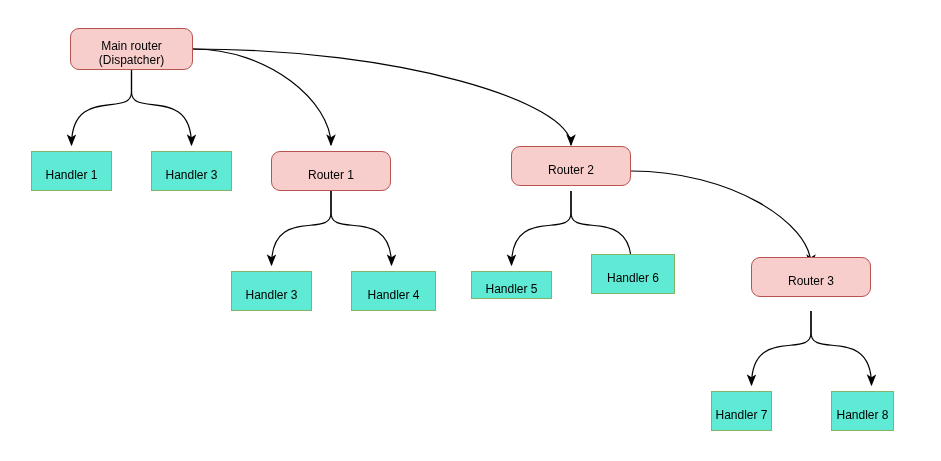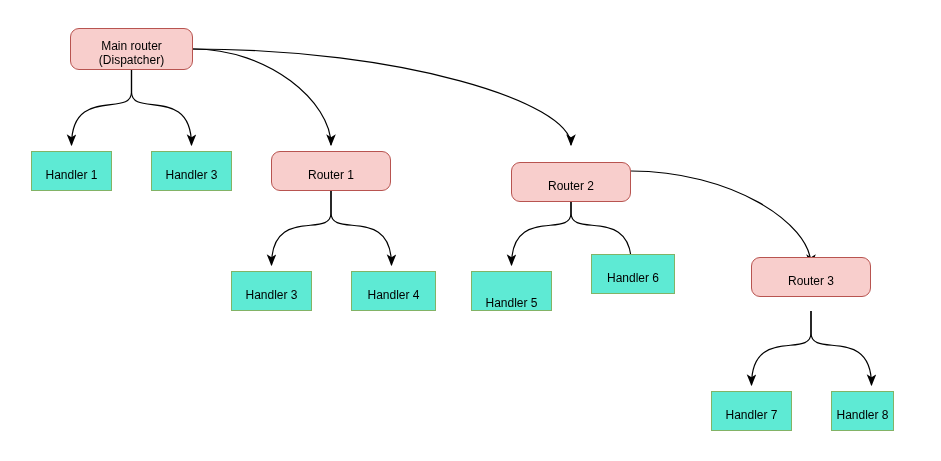--- a/index.html
+++ b/index.html
@@ -81,23 +81,23 @@
         <path d="M 811 311 L 811 333 C 811 359, 871.5 325, 871.5 385" marker-end="url(#arrowhead)" fill="none" stroke="#000000" stroke-width="1.2"></path>
       </g>
   </svg>
 
   <div id="nodes-layer">
       <div class="node node-router" style="left: 70px; top: 28px; width: 123px; height: 42px;"><span class="node-label">Main router
 (Dispatcher)</span></div>
       <div class="node node-handler" style="left: 31px; top: 151px; width: 81px; height: 40px;"><span class="node-label">Handler 1</span></div>
       <div class="node node-handler" style="left: 151px; top: 151px; width: 81px; height: 40px;"><span class="node-label">Handler 3</span></div>
       <div class="node node-router" style="left: 271px; top: 151px; width: 120px; height: 40px; align-items: center;"><span class="node-label">Router 1</span></div>
-      <div class="node node-router" style="left: 511px; top: 162px; width: 120px; height: 40px;"><span class="node-label">Router 2</span></div>
+      <div class="node node-router" style="left: 511px; top: 146px; width: 120px; height: 40px;"><span class="node-label">Router 2</span></div>
       <div class="node node-handler" style="left: 231px; top: 271px; width: 81px; height: 40px;"><span class="node-label">Handler 3</span></div>
       <div class="node node-handler" style="left: 351px; top: 271px; width: 85px; height: 40px;"><span class="node-label">Handler 4</span></div>
-      <div class="node node-handler" style="left: 471px; top: 271px; width: 81px; height: 40px; align-items: flex-end;"><span class="node-label">Handler 5</span></div>
+      <div class="node node-handler" style="left: 471px; top: 271px; width: 81px; height: 28px;"><span class="node-label">Handler 5</span></div>
       <div class="node node-handler" style="left: 591px; top: 254px; width: 84px; height: 40px;"><span class="node-label">Handler 6</span></div>
       <div class="node node-router" style="left: 751px; top: 257px; width: 120px; height: 40px;"><span class="node-label">Router 3</span></div>
-      <div class="node node-handler" style="left: 711px; top: 391px; width: 81px; height: 40px;"><span class="node-label">Handler 7</span></div>
+      <div class="node node-handler" style="left: 711px; top: 391px; width: 61px; height: 40px;"><span class="node-label">Handler 7</span></div>
       <div class="node node-handler" style="left: 831px; top: 391px; width: 63px; height: 40px;"><span class="node-label">Handler 8</span></div>
     </div>
 
 </div>
 
 </body></html>

